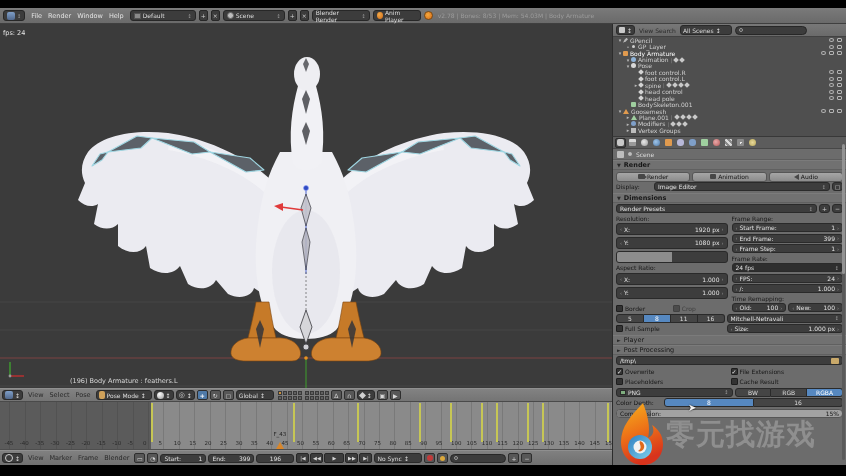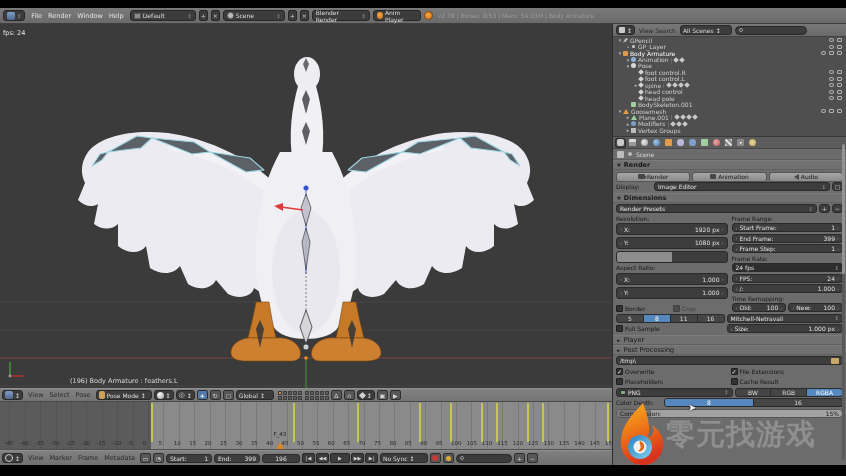--- a/index.html
+++ b/index.html
@@ -444,21 +444,21 @@
 
   <div class="abs" id="tlheader">
     <span class="hbox">
         <span class="ic-clock"></span>
         <span class="ddar">↕</span>
       </span>
     <span id="tl-menus" style="display:flex">
         <span class="menu">View</span>
         <span class="menu">Marker</span>
         <span class="menu">Frame</span>
-        <span class="menu">Metadata</span>
+        <span class="menu">Blender</span>
       </span>
     <span class="mbtn">▭</span>
     <span class="mbtn">◔</span>
     <span class="fld" style="flex:0 0 46px">
         <span>Start:</span>
         <span class="fv">1</span>
       </span>
     <span class="fld" style="flex:0 0 46px">
         <span>End:</span>
         <span class="fv">399</span>

